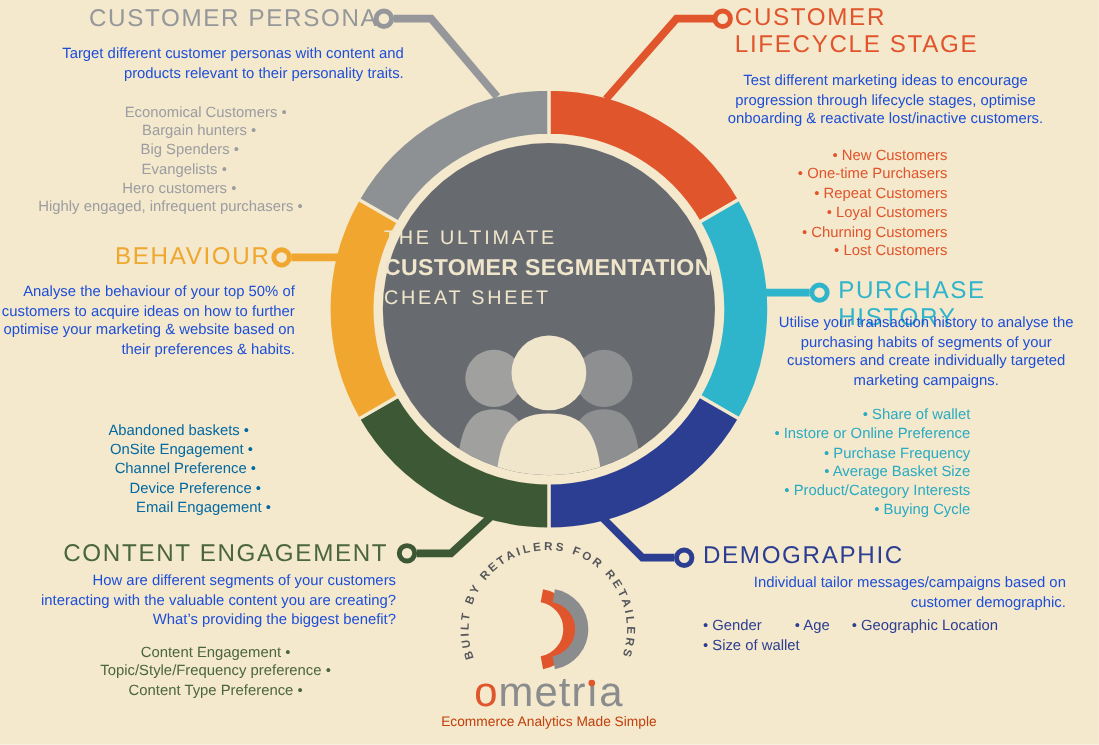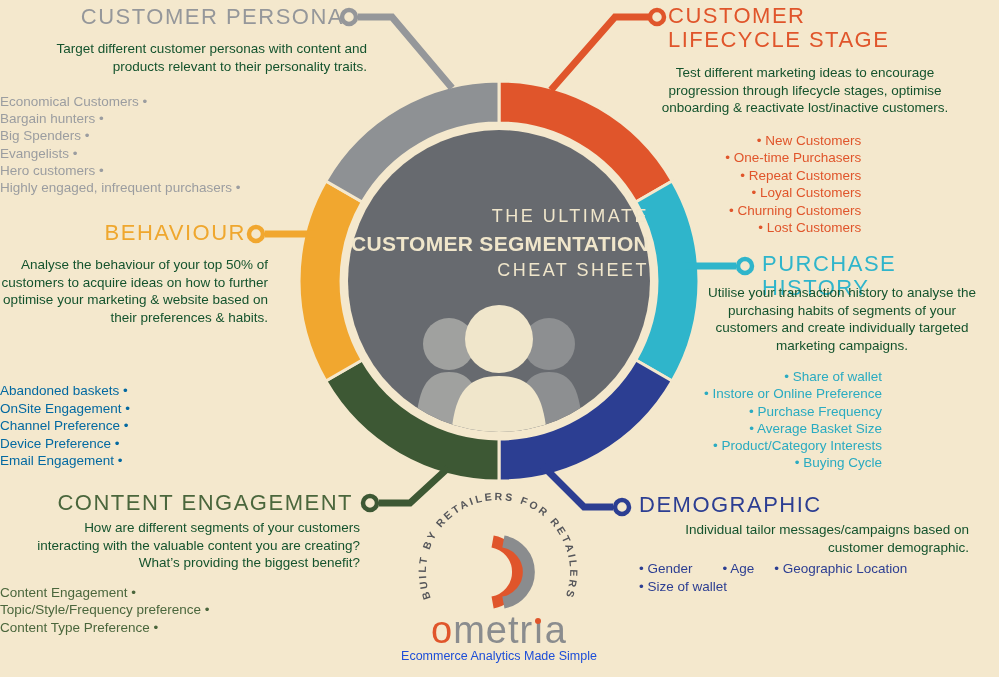--- a/index.html
+++ b/index.html
@@ -12,25 +12,25 @@
   .abs{position:absolute;}
   
   .sec-title{font-size:22px;font-weight:400;letter-spacing:1.5px;line-height:24px;margin:0;}
   .t-persona{color:#95979a;}
   .t-lifecycle{color:#e0552b;}
   .t-purchase{color:#2fb5cb;}
   .t-demographic{color:#2c3e92;}
   .t-content{color:#4a663c;}
   .t-behaviour{color:#efa72e;}
   
-  .desc{font-size:13.5px;line-height:17.5px;color:#14532d;margin:0;}
+  .desc{font-size:13.5px;line-height:17.5px;color:#1d4ed8;margin:0;}
   
   .list{display:flex;flex-direction:column;font-size:13.5px;}
   .list .li{white-space:nowrap;}
-  .r-list{align-items:flex-start;}
+  .r-list{align-items:center;margin-left:21px;}
   .l-list{align-items:flex-end;}
   .r-list .li::after{content:" \2022";}
   .l-list .li::before,.demo-list .li::before{content:"\2022  ";}
   
   .persona-list{left:0;top:93px;width:332px;line-height:17.2px;color:#9b9da0;}
   .persona-list .li:nth-child(1){margin-right:0;}
   .persona-list .li:nth-child(2){margin-right:12px;}
   .persona-list .li:nth-child(3){margin-right:29px;}
   .persona-list .li:nth-child(4){margin-right:39px;}
   .persona-list .li:nth-child(5){margin-right:48px;}
@@ -58,30 +58,30 @@
   .purchase-list .li:nth-child(2){margin-left:61px;}
   .purchase-list .li:nth-child(3){margin-left:49px;}
   .purchase-list .li:nth-child(4){margin-left:36px;}
   .purchase-list .li:nth-child(5){margin-left:20px;}
   .purchase-list .li:nth-child(6){margin-left:0;}
   
   .demo-list{left:639px;top:560px;width:340px;flex-direction:row;flex-wrap:wrap;line-height:17.5px;color:#2c3e92;}
   .demo-list .li:nth-child(1){margin-right:30px;}
   .demo-list .li:nth-child(2){margin-right:20px;text-align:center;}
   
-  .center-text{left:349px;top:203px;width:300px;text-align:right;color:#f0e6cb;}
+  .center-text{left:349px;top:203px;width:300px;text-align:left;color:#f0e6cb;}
   .ct-line1,.ct-line3{font-size:18px;letter-spacing:2.5px;line-height:27px;font-weight:400;}
   .ct-line2{font-size:21px;font-weight:bold;letter-spacing:.3px;line-height:27px;}
   
   .wordmark{left:399px;top:610px;width:200px;text-align:center;font-size:38px;font-weight:400;
     letter-spacing:1px;color:#8a8c8e;line-height:40px;}
   .wm-o{color:#e0552b;}
   .wm-i{position:relative;}
   .wm-dot{position:absolute;left:2px;top:9px;width:6px;height:6px;border-radius:50%;background:#e0552b;}
-  .tagline{left:349px;top:649px;width:300px;text-align:center;font-size:12.5px;color:#1d4ed8;}
+  .tagline{left:349px;top:649px;width:300px;text-align:center;font-size:12.5px;color:#c2410c;}
 </style>
 </head>
 <body>
 
 <div class="stage">
 
   <svg class="decor" viewBox="0 0 999 677">
     <defs>
       <clipPath id="innerClip">
           <circle cx="499" cy="281" r="151"></circle>

